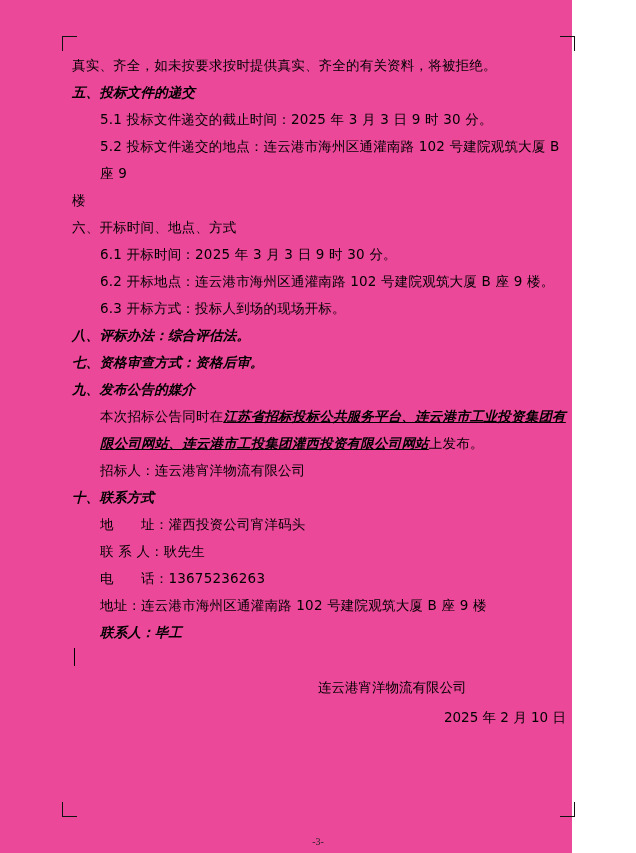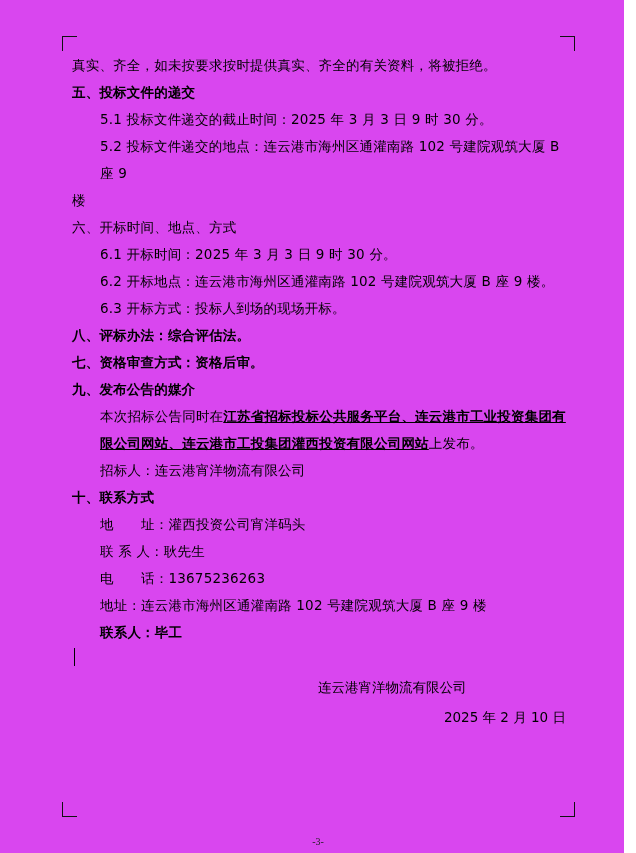--- a/index.html
+++ b/index.html
@@ -11,23 +11,23 @@
     width: 636px;
     height: 853px;
     position: relative;
     font-family: "DejaVu Sans", "Liberation Sans", sans-serif;
     color: #000000;
     overflow: hidden;
   }
   .page {
     position: absolute;
     left: 0; top: 0;
-    width: 624px;
+    width: 572px;
     height: 853px;
-    background: #d946ef;
+    background: #ec4899;
   }
   
   .crop {
     position: absolute;
     border-color: #111;
     border-style: solid;
     border-width: 0;
   }
   .crop.tl { left: 62px;  top: 36px;  width: 14px; height: 14px; border-left-width: 1px; border-top-width: 1px; }
   .crop.tr { left: 560px; top: 36px;  width: 14px; height: 14px; border-right-width: 1px; border-top-width: 1px; }
@@ -39,21 +39,21 @@
     left: 72px;
     top: 52px;
     width: 494px;
   }
   .line {
     font-size: 13.5px;
     line-height: 27px;
     letter-spacing: 0.2px;
     white-space: pre-wrap;
   }
-  .bold { font-weight: bold; }
+  .bold { font-weight: bold; font-style: italic; }
   .indent-2em { padding-left: 28px; }
 
   .sig {
     margin-top: 26px;
     padding-left: 246px;
     font-size: 13.5px;
     line-height: 30px;
   }
   .date {
     padding-left: 262px;

